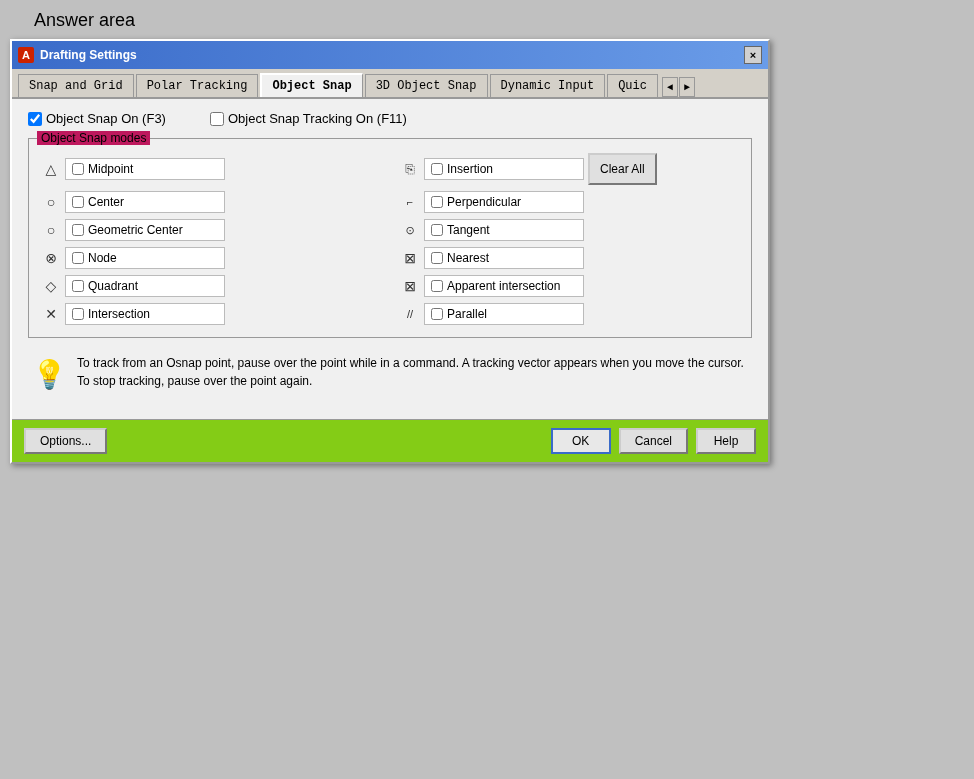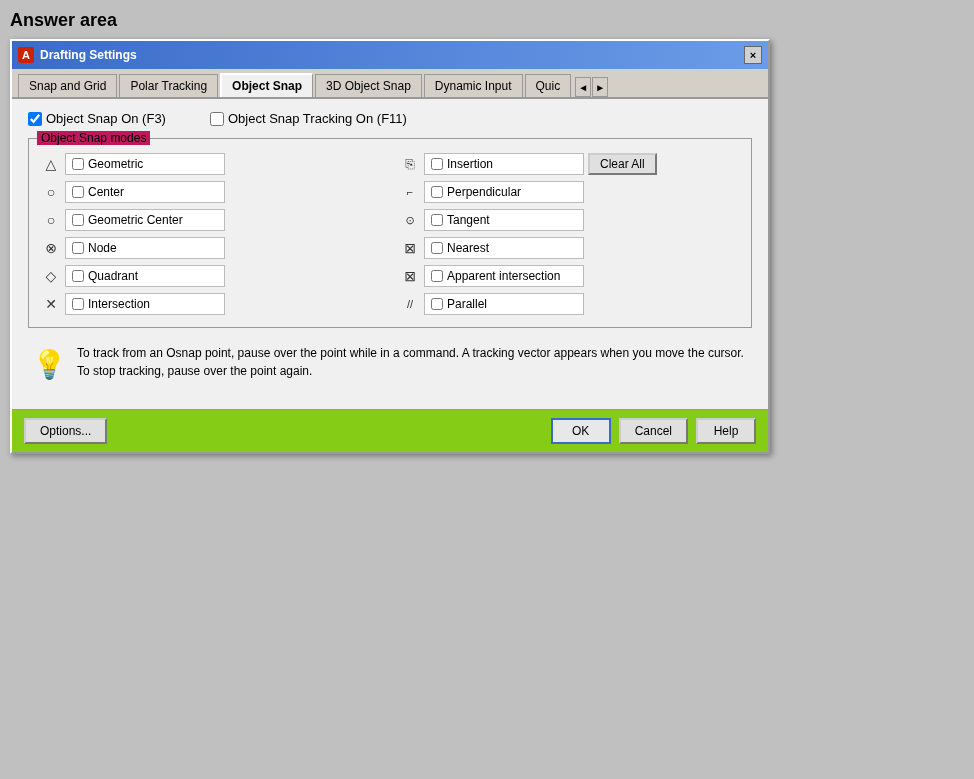--- a/index.html
+++ b/index.html
@@ -7,23 +7,24 @@
       background: #c0c0c0;
       font-family: Arial, sans-serif;
       font-size: 13px;
       display: flex;
       flex-direction: column;
       align-items: flex-start;
       padding: 10px;
     }
     .answer-area-label {
       font-size: 18px;
-      font-weight: bold;
+      font-weight: normal;
       margin-bottom: 8px;
       color: #000;
+      margin-left: 24px;
     }
     .dialog {
       background: #f0f0f0;
       border: 2px solid #999;
       border-top: 2px solid #fff;
       border-left: 2px solid #fff;
       box-shadow: 2px 2px 6px rgba(0,0,0,0.4);
       width: 760px;
     }
     .title-bar {
@@ -69,20 +70,21 @@
       font-weight: bold;
       color: #000;
     }
     .tabs {
       display: flex;
       background: #d4d0c8;
       border-bottom: 2px solid #999;
       padding: 4px 6px 0 6px;
       gap: 2px;
       align-items: flex-end;
+      font-family: Liberation Mono, monospace;
     }
     .tab {
       padding: 4px 10px;
       border: 1px solid #999;
       border-bottom: none;
       background: #d4d0c8;
       cursor: pointer;
       font-size: 12px;
       color: #000;
       white-space: nowrap;
@@ -175,21 +177,21 @@
     .snap-checkbox-label input[type="checkbox"] {
       width: 12px;
       height: 12px;
     }
     .clear-all-btn {
       border: 2px outset #ccc;
       background: #e0e0e0;
       padding: 2px 10px;
       cursor: pointer;
       font-size: 12px;
-      height: 22px;
+      height: 32px;
     }
     .right-snap-row {
       display: flex;
       align-items: center;
       gap: 4px;
     }
     .info-area {
       display: flex;
       align-items: flex-start;
       gap: 10px;
@@ -279,21 +281,21 @@
 
     <div class="group-box">
       <div class="group-box-legend">Object Snap modes</div>
 
       <div class="snap-grid">
 
         <div class="snap-item">
           <span class="snap-icon">△</span>
           <div class="snap-checkbox-label">
             <input type="checkbox" style="">
-            <span>Geometric</span>
+            <span>Midpoint</span>
           </div>
         </div>
 
         <div class="right-snap-row">
           <span class="snap-icon" style="font-size:12px;">⎘</span>
           <div class="snap-checkbox-label">
             <input type="checkbox" style="">
             <span>Insertion</span>
           </div>
           <button class="clear-all-btn">Clear All</button>

